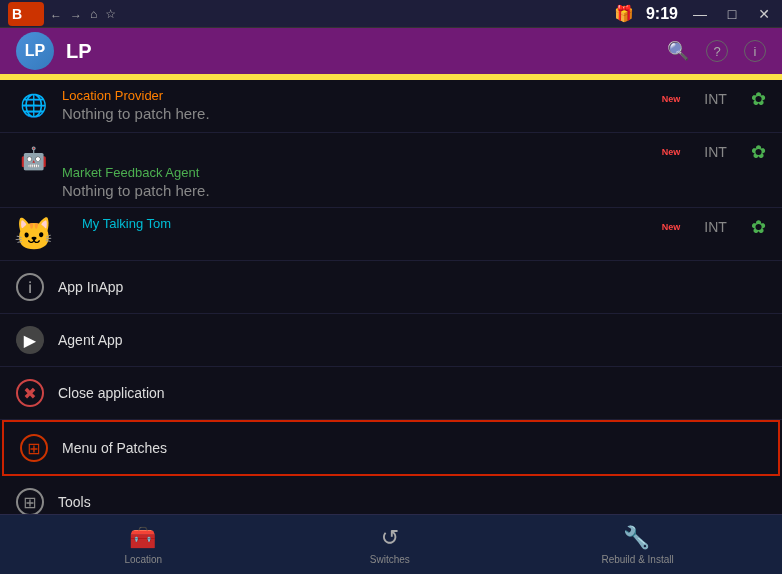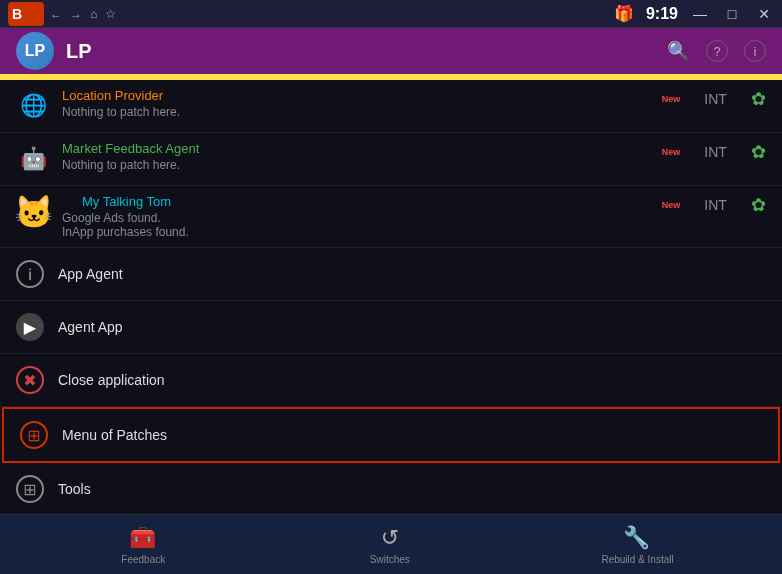--- a/index.html
+++ b/index.html
@@ -144,25 +144,25 @@
     .app-icon-wrapper.market { background: transparent; }
     .app-icon-wrapper.tom { background: transparent; }
 
     .app-info { flex: 1; }
     .app-name {
       font-size: 13px;
       font-weight: normal;
       margin-bottom: 2px;
     }
     .app-name.orange { color: #ff7f00; }
-    .app-name.green { color: #4caf50; }
+    .app-name.green { color: #4caf50; margin-top: 24px; }
     .app-name.cyan { color: #00bcd4; padding-left: 20px; }
     .app-status {
       color: #888;
-      font-size: 12px;
+      font-size: 15px;
     }
 
     .app-item-right {
       display: flex;
       align-items: center;
       gap: 24px;
       flex-shrink: 0;
     }
     .badge-new {
       color: #ff4444;
@@ -315,33 +315,32 @@
     </div>
   </div>
 
   <div class="app-item">
     <div class="app-item-left">
       <div class="app-icon-wrapper tom">
         <span style="font-size:32px;">🐱</span>
       </div>
       <div class="app-info">
         <div class="app-name cyan">My Talking Tom</div>
-        <div class="app-status">Google Ads found.<br>InApp purchases found.</div>
       </div>
     </div>
     <div class="app-item-right">
       <span class="badge-new">New</span>
       <span class="badge-int">INT</span>
       <span style="color:#4caf50; font-size:18px;">✿</span>
     </div>
   </div>
 
   <div class="menu-item">
     <div class="menu-icon info">ℹ</div>
-    <span class="menu-label">App Agent</span>
+    <span class="menu-label">App InApp</span>
   </div>
 
   <div class="menu-item">
     <div class="menu-icon launch" style="background:#444; border-radius:50%;">▶</div>
     <span class="menu-label">Agent App</span>
   </div>
 
   <div class="menu-item">
     <div class="menu-icon close-app" style="color:#cc4444; border-color:#cc4444;">✖</div>
     <span class="menu-label">Close application</span>
@@ -360,21 +359,21 @@
   <div class="menu-item">
     
     
   </div>
 
 </div>
 
 <div class="bottom-nav">
   <div class="bottom-nav-item">
     <span class="nav-icon">🧰</span>
-    <span class="nav-label">Feedback</span>
+    <span class="nav-label">Location</span>
   </div>
   <div class="bottom-nav-item">
     <span class="nav-icon">↺</span>
     <span class="nav-label">Switches</span>
   </div>
   <div class="bottom-nav-item">
     <span class="nav-icon">🔧</span>
     <span class="nav-label">Rebuild &amp; Install</span>
   </div>
 </div>

